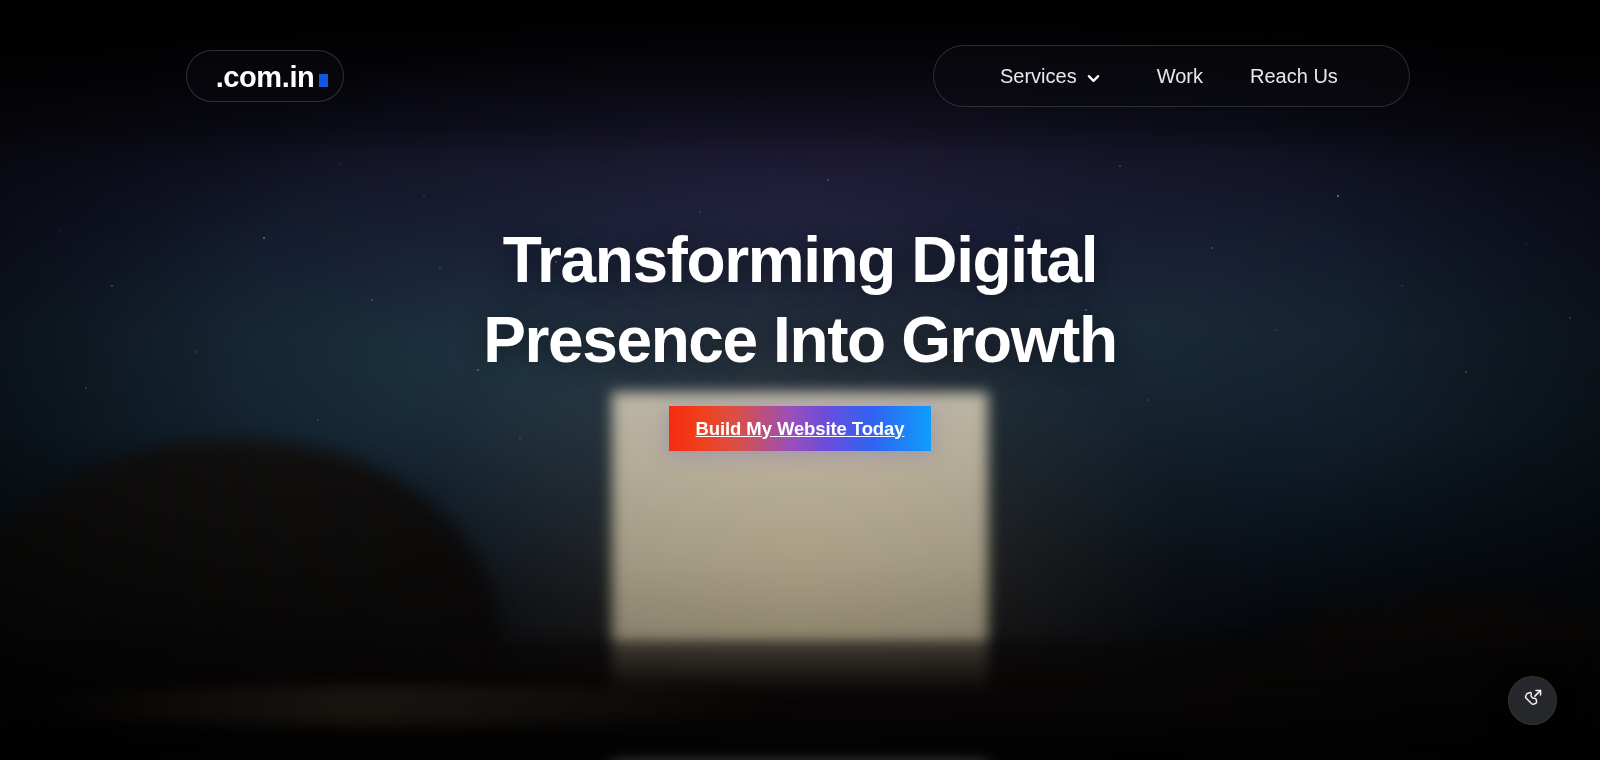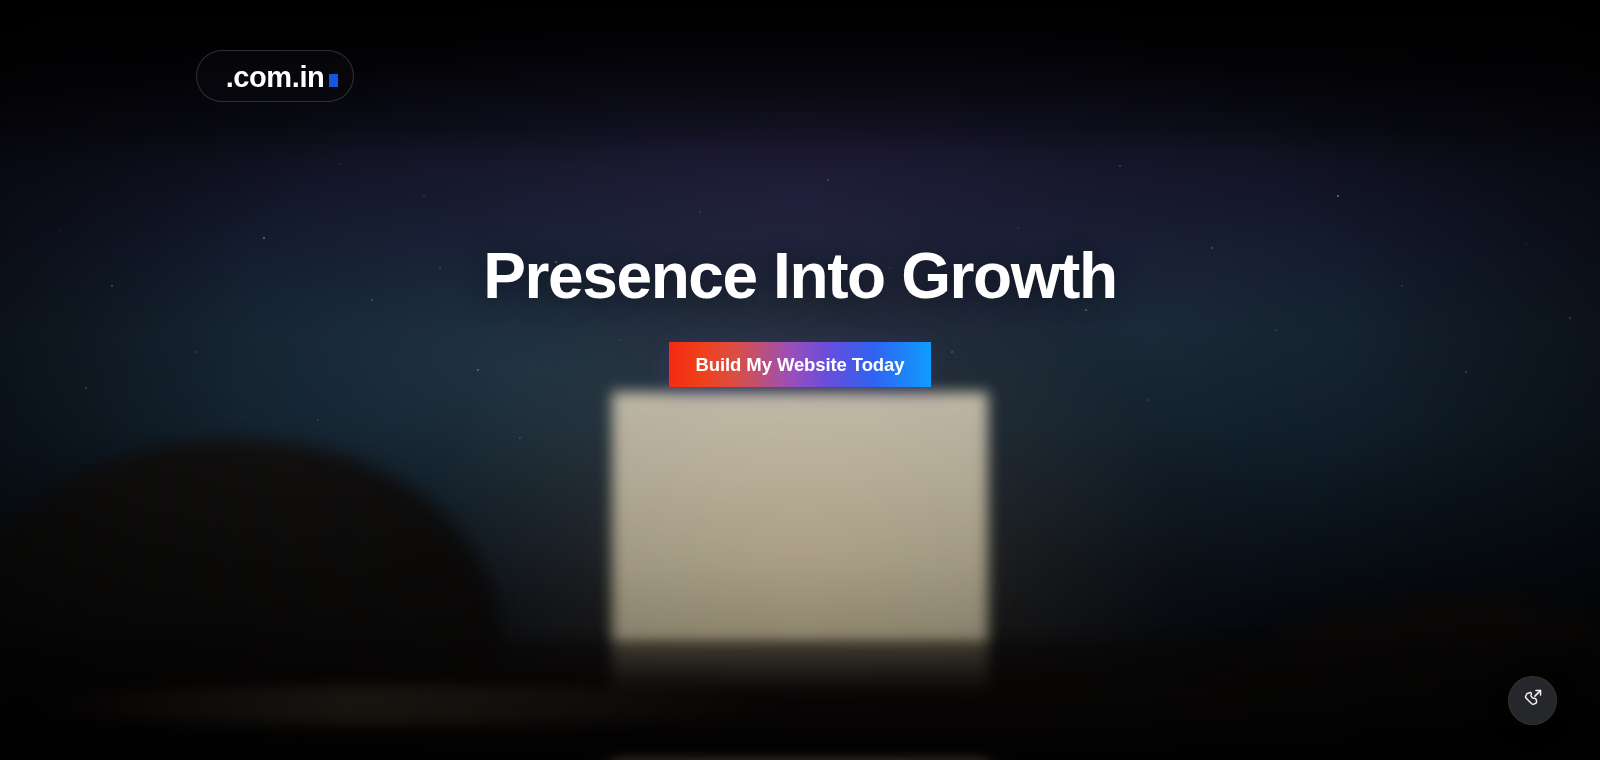--- a/index.html
+++ b/index.html
@@ -197,21 +197,21 @@
 
   
   .header {
     position:absolute;
     left:0; top:0; width:1600px; height:152px;
     z-index:30;
   }
 
   .logo-pill {
     position:absolute;
-    left:196px; top:50px;
+    left:186px; top:50px;
     width:158px; height:52px;
     border:1px solid rgba(255,255,255,0.17);
     border-radius:26px;
     background:rgba(8,8,14,0.62);
     display:flex; align-items:center; justify-content:center;
     cursor:pointer;
   }
   .logo-text {
     font-size:29px;
     font-weight:700;
@@ -296,20 +296,21 @@
     color:#ffffff;
     font-size:18.5px;
     font-weight:700;
     letter-spacing:-0.1px;
     cursor:pointer;
     font-family:"Liberation Sans", sans-serif;
     display:flex;
     align-items:center;
     justify-content:center;
     box-shadow:0 3px 22px rgba(80,60,200,0.26);
+    text-decoration:underline;
   }
 
   
   .fab {
     position:absolute;
     left:1508px; top:676px;
     width:49px; height:49px;
     border-radius:50%;
     background:#26272a;
     border:1px solid rgba(255,255,255,0.06);
@@ -343,24 +344,45 @@
   <div class="bg-layer vignette"></div>
   <div class="bg-layer top-fade"></div>
 
   <div class="header">
 
     <div class="logo-pill">
       <span class="logo-text">.com.in</span>
       <span class="logo-accent"></span>
     </div>
 
+    <nav class="nav-pill">
+
+      <div class="nav-item services">
+        <span>Services</span>
+        <span class="chev">
+          <svg viewBox="0 0 16 16" width="15" height="15" aria-hidden="true">
+            <path d="M3 5.5 L8 10.5 L13 5.5" fill="none" stroke="#ffffff" stroke-width="2.4" stroke-linecap="round" stroke-linejoin="round"></path>
+          </svg>
+        </span>
+      </div>
+
+      <div class="nav-item work">
+        <span>Work</span>
+      </div>
+
+      <div class="nav-item reach">
+        <span>Reach Us</span>
+      </div>
+
+    </nav>
   </div>
 
   <div class="hero">
     <h1 class="headline">
+      <span class="l1">Transforming Digital</span>
       <span class="l2">Presence Into Growth</span>
     </h1>
 
     <button class="cta">Build My Website Today</button>
   </div>
 
   <div class="fab">
     <span>
       <svg viewBox="0 0 24 24" width="23" height="23" aria-hidden="true">
         <path d="M14.5 9.5 L20.2 3.8" fill="none" stroke="#f2f2f2" stroke-width="1.6" stroke-linecap="round"></path>

